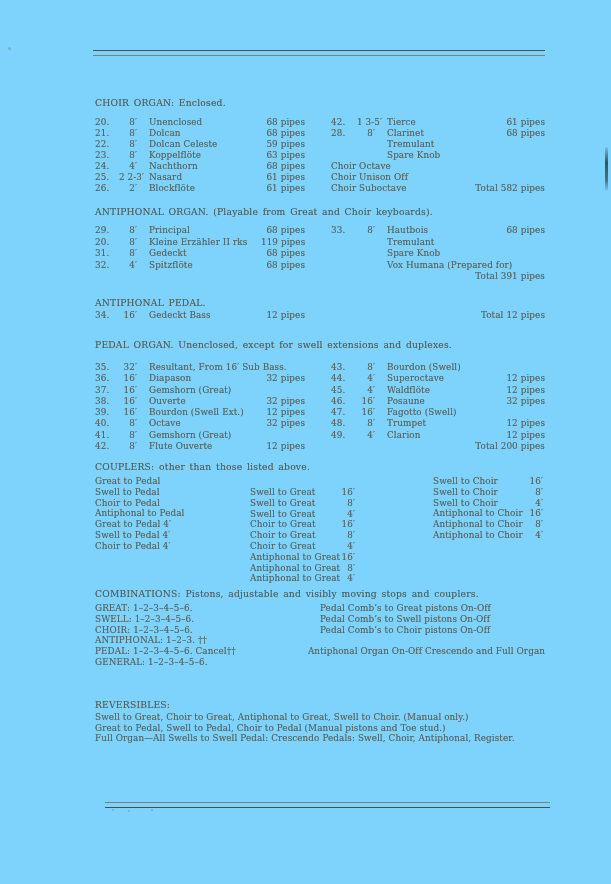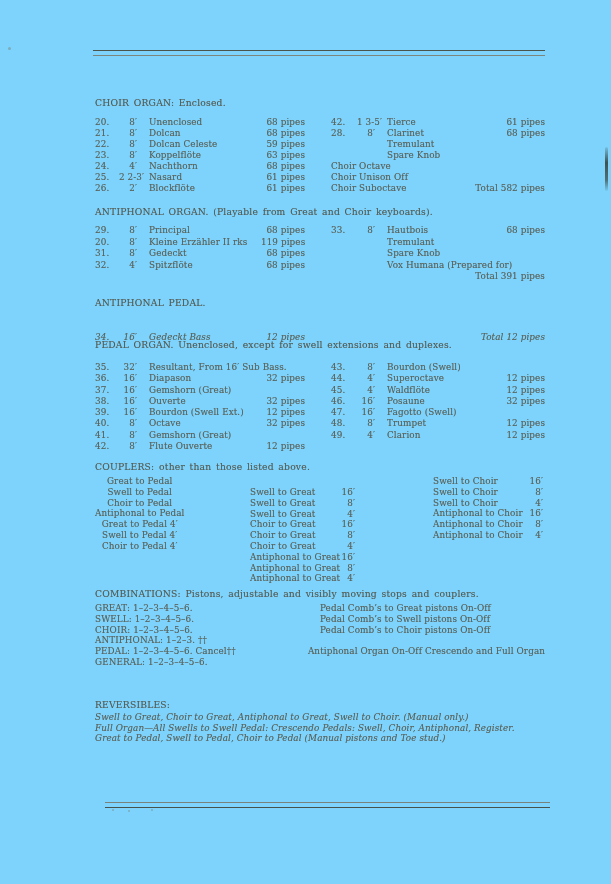--- a/index.html
+++ b/index.html
@@ -44,37 +44,37 @@
   .srow.wide .p,.srow.split .p,.srow.total .p{padding:0;}
   .srow.total{display:block;text-align:right;}
   .srow.split{display:flex;}
   .srow.split .pp{margin-left:auto;}
 
   .aprow{display:grid;grid-template-columns:24px 30px 102px 54px 1fr;white-space:nowrap;}
   .aprow .tot{text-align:right;}
 
   .s-choir{top:97px;}   .s-choir .rows{margin-top:9px;line-height:11px;}
   .s-ant{top:206px;}    .s-ant .rows{margin-top:8px;line-height:11.5px;}
-  .s-antped{top:297px;} .s-antped .rows{margin-top:24px;line-height:11px;font-style:italic;}
+  .s-antped{top:297px;} .s-antped .rows{margin-top:2px;line-height:11px;}
   .s-pedal{top:339px;}  .s-pedal .rows{margin-top:12px;line-height:11.3px;gap:19px;}
   .s-coup{top:461px;}
   .coupcols{position:relative;margin-top:4px;height:100px;line-height:10.8px;}
-  .ccol{position:absolute;top:0;text-align:center;}
+  .ccol{position:absolute;top:0;}
   .cc1{left:0;}
   .cc2{left:155px;width:105px;margin-top:11px;}
   .cc3{left:338px;width:110px;}
   .citem{white-space:nowrap;}
   .pair{display:flex;}
   .cp{margin-left:auto;}
   .s-comb{top:588px;}   .s-comb .rows{margin-top:4px;line-height:10.8px;}
   .crow{display:flex;white-space:nowrap;}
   .cleft{width:225px;}
   .footnote{margin-top:7px;line-height:11px;}
   .s-rev{top:699px;}    .s-rev .rows{margin-top:2px;line-height:10.6px;}
-  .rline{white-space:nowrap;font-style:italic;}
+  .rline{white-space:nowrap;}
 </style>
 </head>
 <body>
 
 <div class="page">
 
   <div class="rule rule-top"></div>
   <div class="rule rule-bottom"></div>
   <div class="art-right"></div>
   <div class="speck sp1"></div>
@@ -381,20 +381,26 @@
             <span class="c pp">12 pipes</span>
           </div>
 
           <div class="srow">
             <span class="c n">49.</span>
             <span class="c p">4′</span>
             <span class="c nm">Clarion</span>
             <span class="c pp">12 pipes</span>
           </div>
 
+          <div class="srow total">
+            <span class="c n"></span>
+            <span class="c p"></span>
+            <span class="c nm"></span>
+            <span class="c pp">Total 200 pipes</span>
+          </div>
         </div>
     </div>
   </section>
 
   <section class="sec s-coup">
     <h2 class="hd">COUPLERS: other than those listed above.</h2>
     <div class="coupcols">
       <div class="ccol cc1">
 
           <div class="citem">Great to Pedal</div>
@@ -528,19 +534,19 @@
         </div>
       </div>
   </section>
 
   <section class="sec s-rev">
     <h2 class="hd">REVERSIBLES:</h2>
     <div class="rows">
 
         <div class="rline">Swell to Great, Choir to Great, Antiphonal to Great, Swell to Choir. (Manual only.)</div>
 
+        <div class="rline">Great to Pedal, Swell to Pedal, Choir to Pedal (Manual pistons and Toe stud.)</div>
+
         <div class="rline">Full Organ—All Swells to Swell Pedal: Crescendo Pedals: Swell, Choir, Antiphonal, Register.</div>
-
-        <div class="rline">Great to Pedal, Swell to Pedal, Choir to Pedal (Manual pistons and Toe stud.)</div>
       </div>
   </section>
 
 </div>
 
 </body></html>

